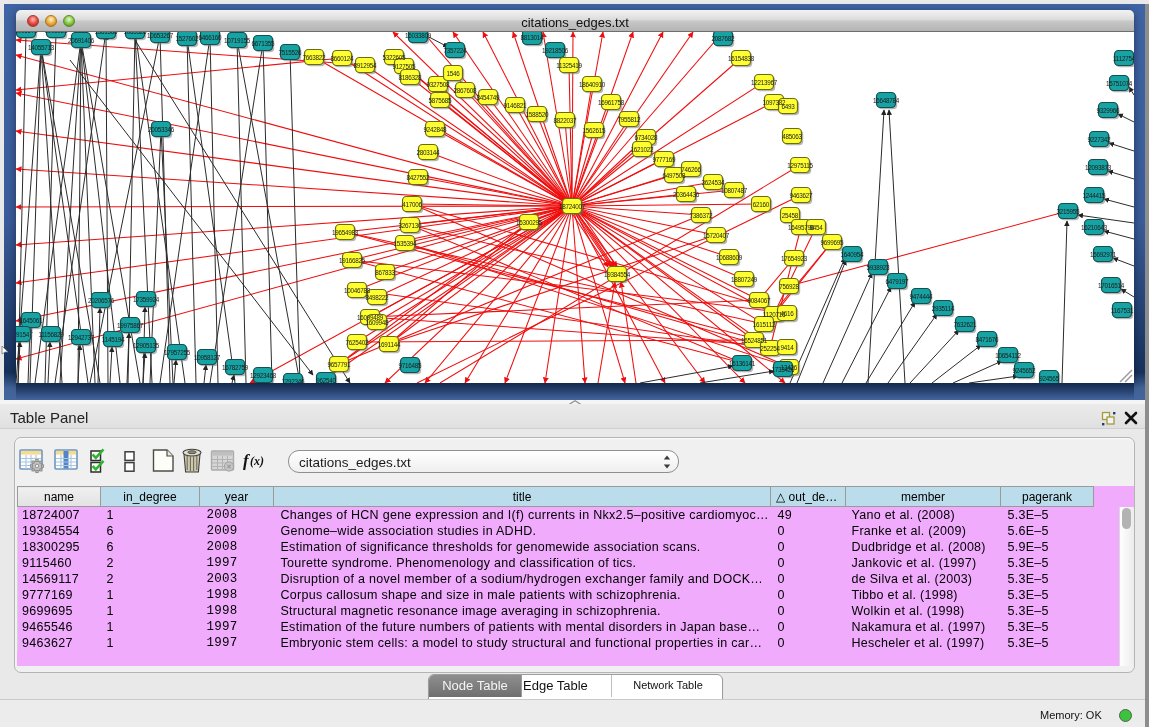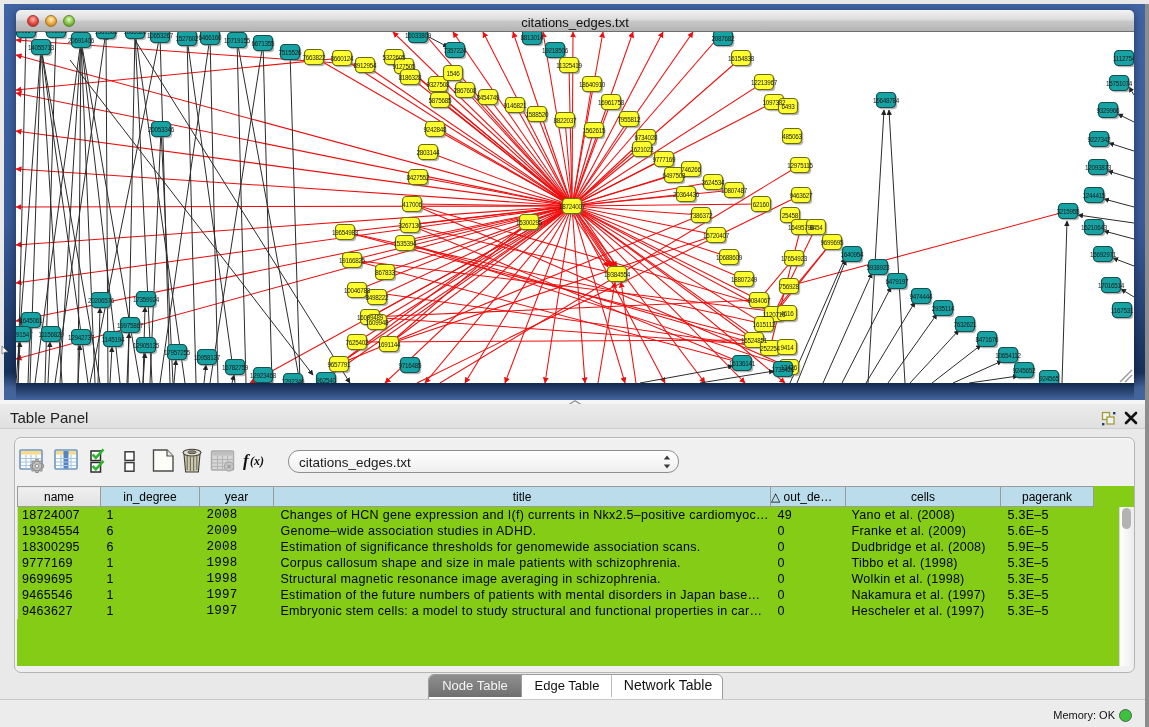--- a/index.html
+++ b/index.html
@@ -706,39 +706,39 @@
  <text x="231" y="17" font-family="Liberation Serif,serif" font-style="italic" font-weight="bold" font-size="12" fill="#111">(x)</text>
 </svg>
 
 <div class="abs" style="left:288px;top:450px;width:391px;height:23px;background:linear-gradient(180deg,#ffffff,#efefef);border:1px solid #8f8f8f;border-radius:11px;"></div>
 <div class="abs" style="left:299px;top:455px;font-size:13.5px;color:#1a1a1a;">citations_edges.txt</div>
 <svg class="abs" style="left:662px;top:455px" width="10" height="14" viewBox="0 0 10 14">
  <path d="M5,0.5 L8.2,4.5 L1.8,4.5 Z" fill="#3a3a3a"></path>
     <path d="M5,13.5 L8.2,9.5 L1.8,9.5 Z" fill="#3a3a3a"></path>
 </svg>
 
-<div class="abs" style="left:17px;top:486px;width:1117px;height:180px;background:#84cc16;">
+<div class="abs" style="left:17px;top:486px;width:1117px;height:180px;background:#f0abfc;">
 <table style="border-collapse:collapse;table-layout:fixed;width:1076px;font-size:12px;color:#000;">
 <colgroup>
         <col style="width:83px">
         <col style="width:99px">
         <col style="width:74px">
         <col style="width:497px">
         <col style="width:75px">
         <col style="width:155px">
         <col style="width:93px">
       </colgroup>
 <thead>
         <tr>
 <th style="background:linear-gradient(180deg,#f0f0f0,#e2e2e2);border:1px solid #9a9a9a;height:20px;font-weight:400;">name</th>
 <th class="hb">in_degree</th>
           <th class="hb">year</th>
           <th class="hb">title</th>
-<th class="hb" style="text-align:left;">△ out_de…</th>
-          <th class="hb">cells</th>
+<th class="hb" style="text-align:left;padding-left:5px;">△ out_de…</th>
+          <th class="hb">member</th>
           <th class="hb">pagerank</th>
 </tr>
       </thead>
 <tbody>
 <tr>
           <td class="c1">18724007</td>
           <td class="c2">1</td>
           <td class="c3">2008</td>
           <td class="c4">Changes of HCN gene expression and I(f) currents in Nkx2.5–positive cardiomyoc…</td>
           <td class="c5">49</td>
@@ -755,20 +755,38 @@
           <td class="c7">5.6E–5</td>
         </tr>
 <tr>
           <td class="c1">18300295</td>
           <td class="c2">6</td>
           <td class="c3">2008</td>
           <td class="c4">Estimation of significance thresholds for genomewide association scans.</td>
           <td class="c5">0</td>
           <td class="c6">Dudbridge et al. (2008)</td>
           <td class="c7">5.9E–5</td>
+        </tr>
+<tr>
+          <td class="c1">9115460</td>
+          <td class="c2">2</td>
+          <td class="c3">1997</td>
+          <td class="c4">Tourette syndrome. Phenomenology and classification of tics.</td>
+          <td class="c5">0</td>
+          <td class="c6">Jankovic et al. (1997)</td>
+          <td class="c7">5.3E–5</td>
+        </tr>
+<tr>
+          <td class="c1">14569117</td>
+          <td class="c2">2</td>
+          <td class="c3">2003</td>
+          <td class="c4">Disruption of a novel member of a sodium/hydrogen exchanger family and DOCK…</td>
+          <td class="c5">0</td>
+          <td class="c6">de Silva et al. (2003)</td>
+          <td class="c7">5.3E–5</td>
         </tr>
 <tr>
           <td class="c1">9777169</td>
           <td class="c2">1</td>
           <td class="c3">1998</td>
           <td class="c4">Corpus callosum shape and size in male patients with schizophrenia.</td>
           <td class="c5">0</td>
           <td class="c6">Tibbo et al. (1998)</td>
           <td class="c7">5.3E–5</td>
         </tr>
@@ -807,23 +825,23 @@
 td { height:16px; line-height:16px; white-space:nowrap; overflow:hidden; font-size:12.5px; letter-spacing:0.28px; }
 .c1 { padding-left:4px; border-left:1px solid #d4d4d4; } .c2 { padding-left:6px; } .c3 { padding-left:7px;font-family:Liberation Mono, monospace; }
 .c4 { padding-left:7px; } .c5 { padding-left:7px; } .c6 { padding-left:6px;margin-left:44px; } .c7 { padding-left:7px; }
 </style>
 
 <div class="abs" style="left:1119px;top:507px;width:15px;height:159px;background:linear-gradient(90deg,#ffffff,#ececec);border-left:1px solid #d8d8d8;"></div>
 <div class="abs" style="left:1122px;top:508px;width:9px;height:21px;background:#b3b3b3;border-radius:5px;"></div>
 
 <div class="abs" style="left:428px;top:674px;width:295px;height:40px;border:1px solid #9d9d9d;border-radius:6px;background:#fff;box-shadow:0 1px 1px rgba(0,0,0,.15);overflow:hidden;">
  <div class="abs" style="left:0;top:0;width:93px;height:22px;background:linear-gradient(180deg,#8f8f8f,#6f6f6f);color:#f4f4f4;font-size:13px;text-align:center;line-height:21px;border-right:1px solid #9d9d9d;">Node Table</div>
- <div class="abs" style="left:94px;top:0;width:89px;height:22px;color:#111;font-size:13px;text-align:center;line-height:21px;border-right:1px solid #bdbdbd;">Edge Table</div>
- <div class="abs" style="left:184px;top:0;width:110px;height:22px;color:#111;font-size:14px;text-align:center;line-height:21px;">Network Table</div>
+ <div class="abs" style="left:94px;top:0;width:89px;height:22px;color:#111;font-size:13px;line-height:21px;border-right:1px solid #bdbdbd;">Edge Table</div>
+ <div class="abs" style="left:184px;top:0;width:110px;height:22px;color:#111;font-size:11px;text-align:center;line-height:21px;">Network Table</div>
 </div>
 
 <div class="abs" style="left:0;top:699px;width:1145px;height:28px;background:#ececec;border-top:1px solid #cacaca;"></div>
-<div class="abs" style="left:1040px;top:709px;width:75px;text-align:right;font-size:11px;color:#111;">Memory: OK</div>
+<div class="abs" style="left:1040px;top:709px;width:75px;font-size:11px;color:#111;">Memory: OK</div>
 <div class="abs" style="left:1119px;top:709px;width:13px;height:13px;border-radius:50%;background:#3dc23d;border:1px solid #4c664c;"></div>
 
 <svg class="abs" style="left:1px;top:345px" width="8" height="10" viewBox="0 0 8 10">
     <path d="M1,9 L1,1 L7,7 L4,7 L1,9" fill="#fff" stroke="#777" stroke-width="0.8"></path>
   </svg>
 
 </body></html>

